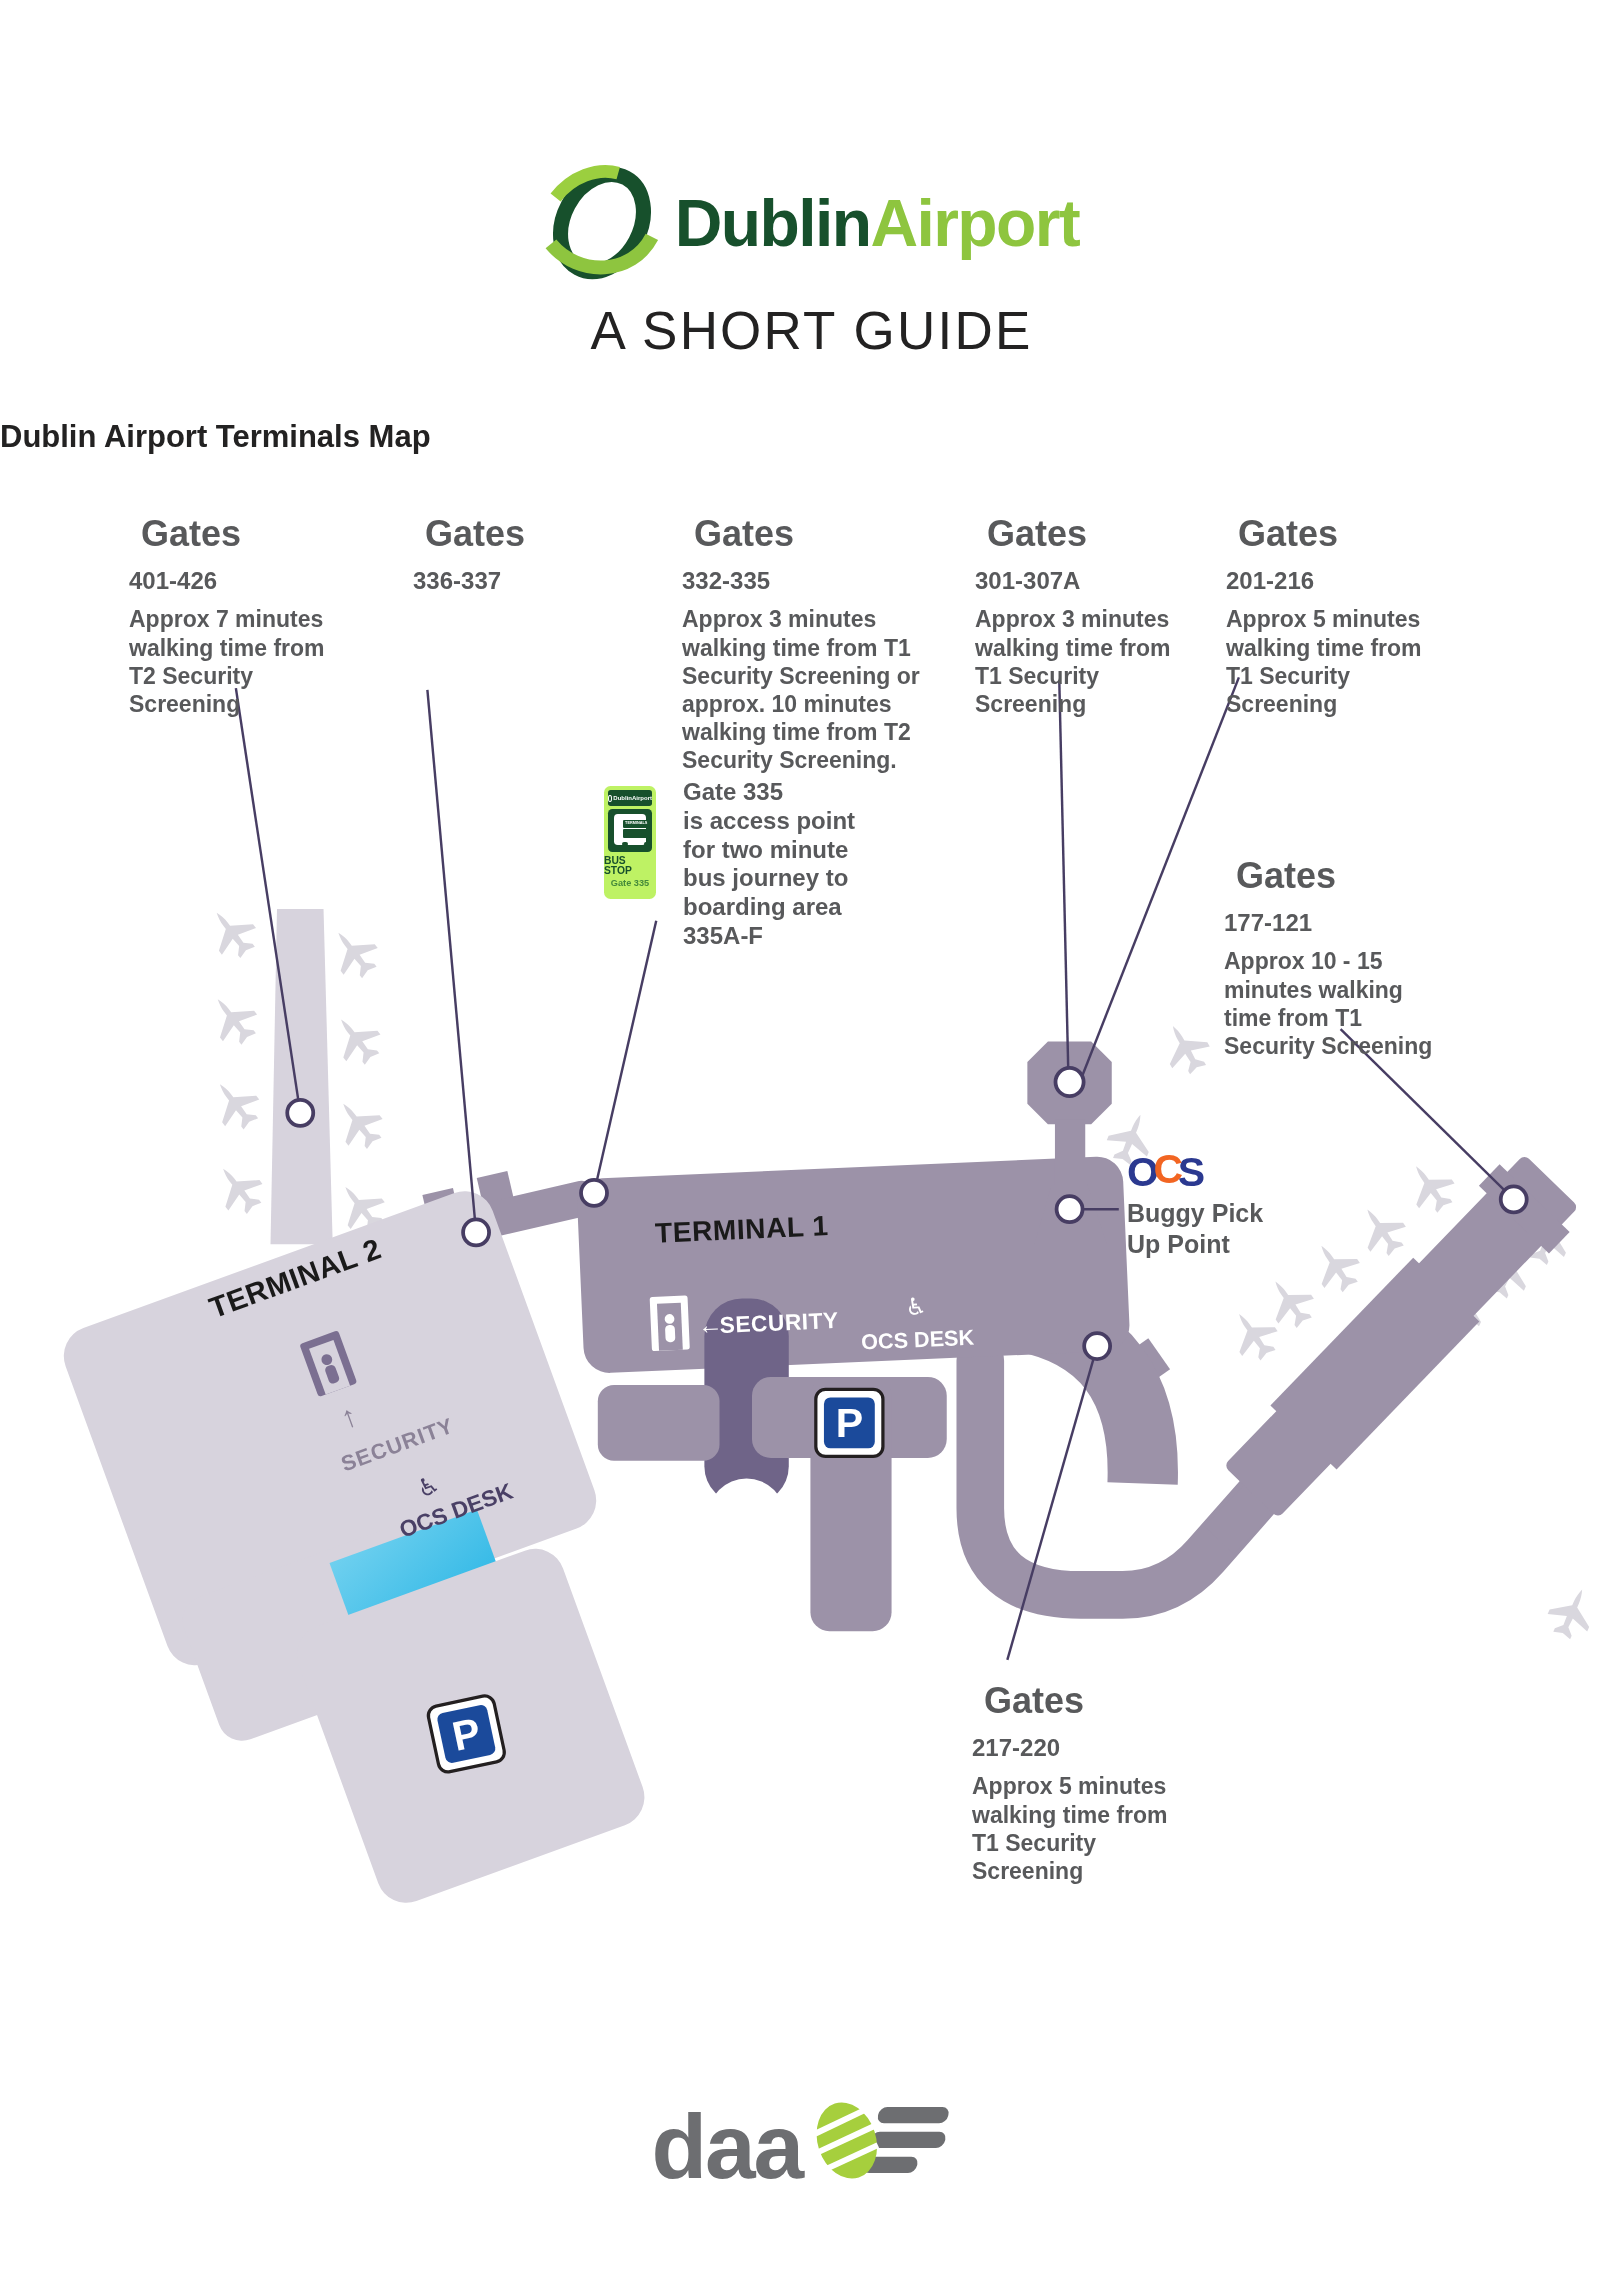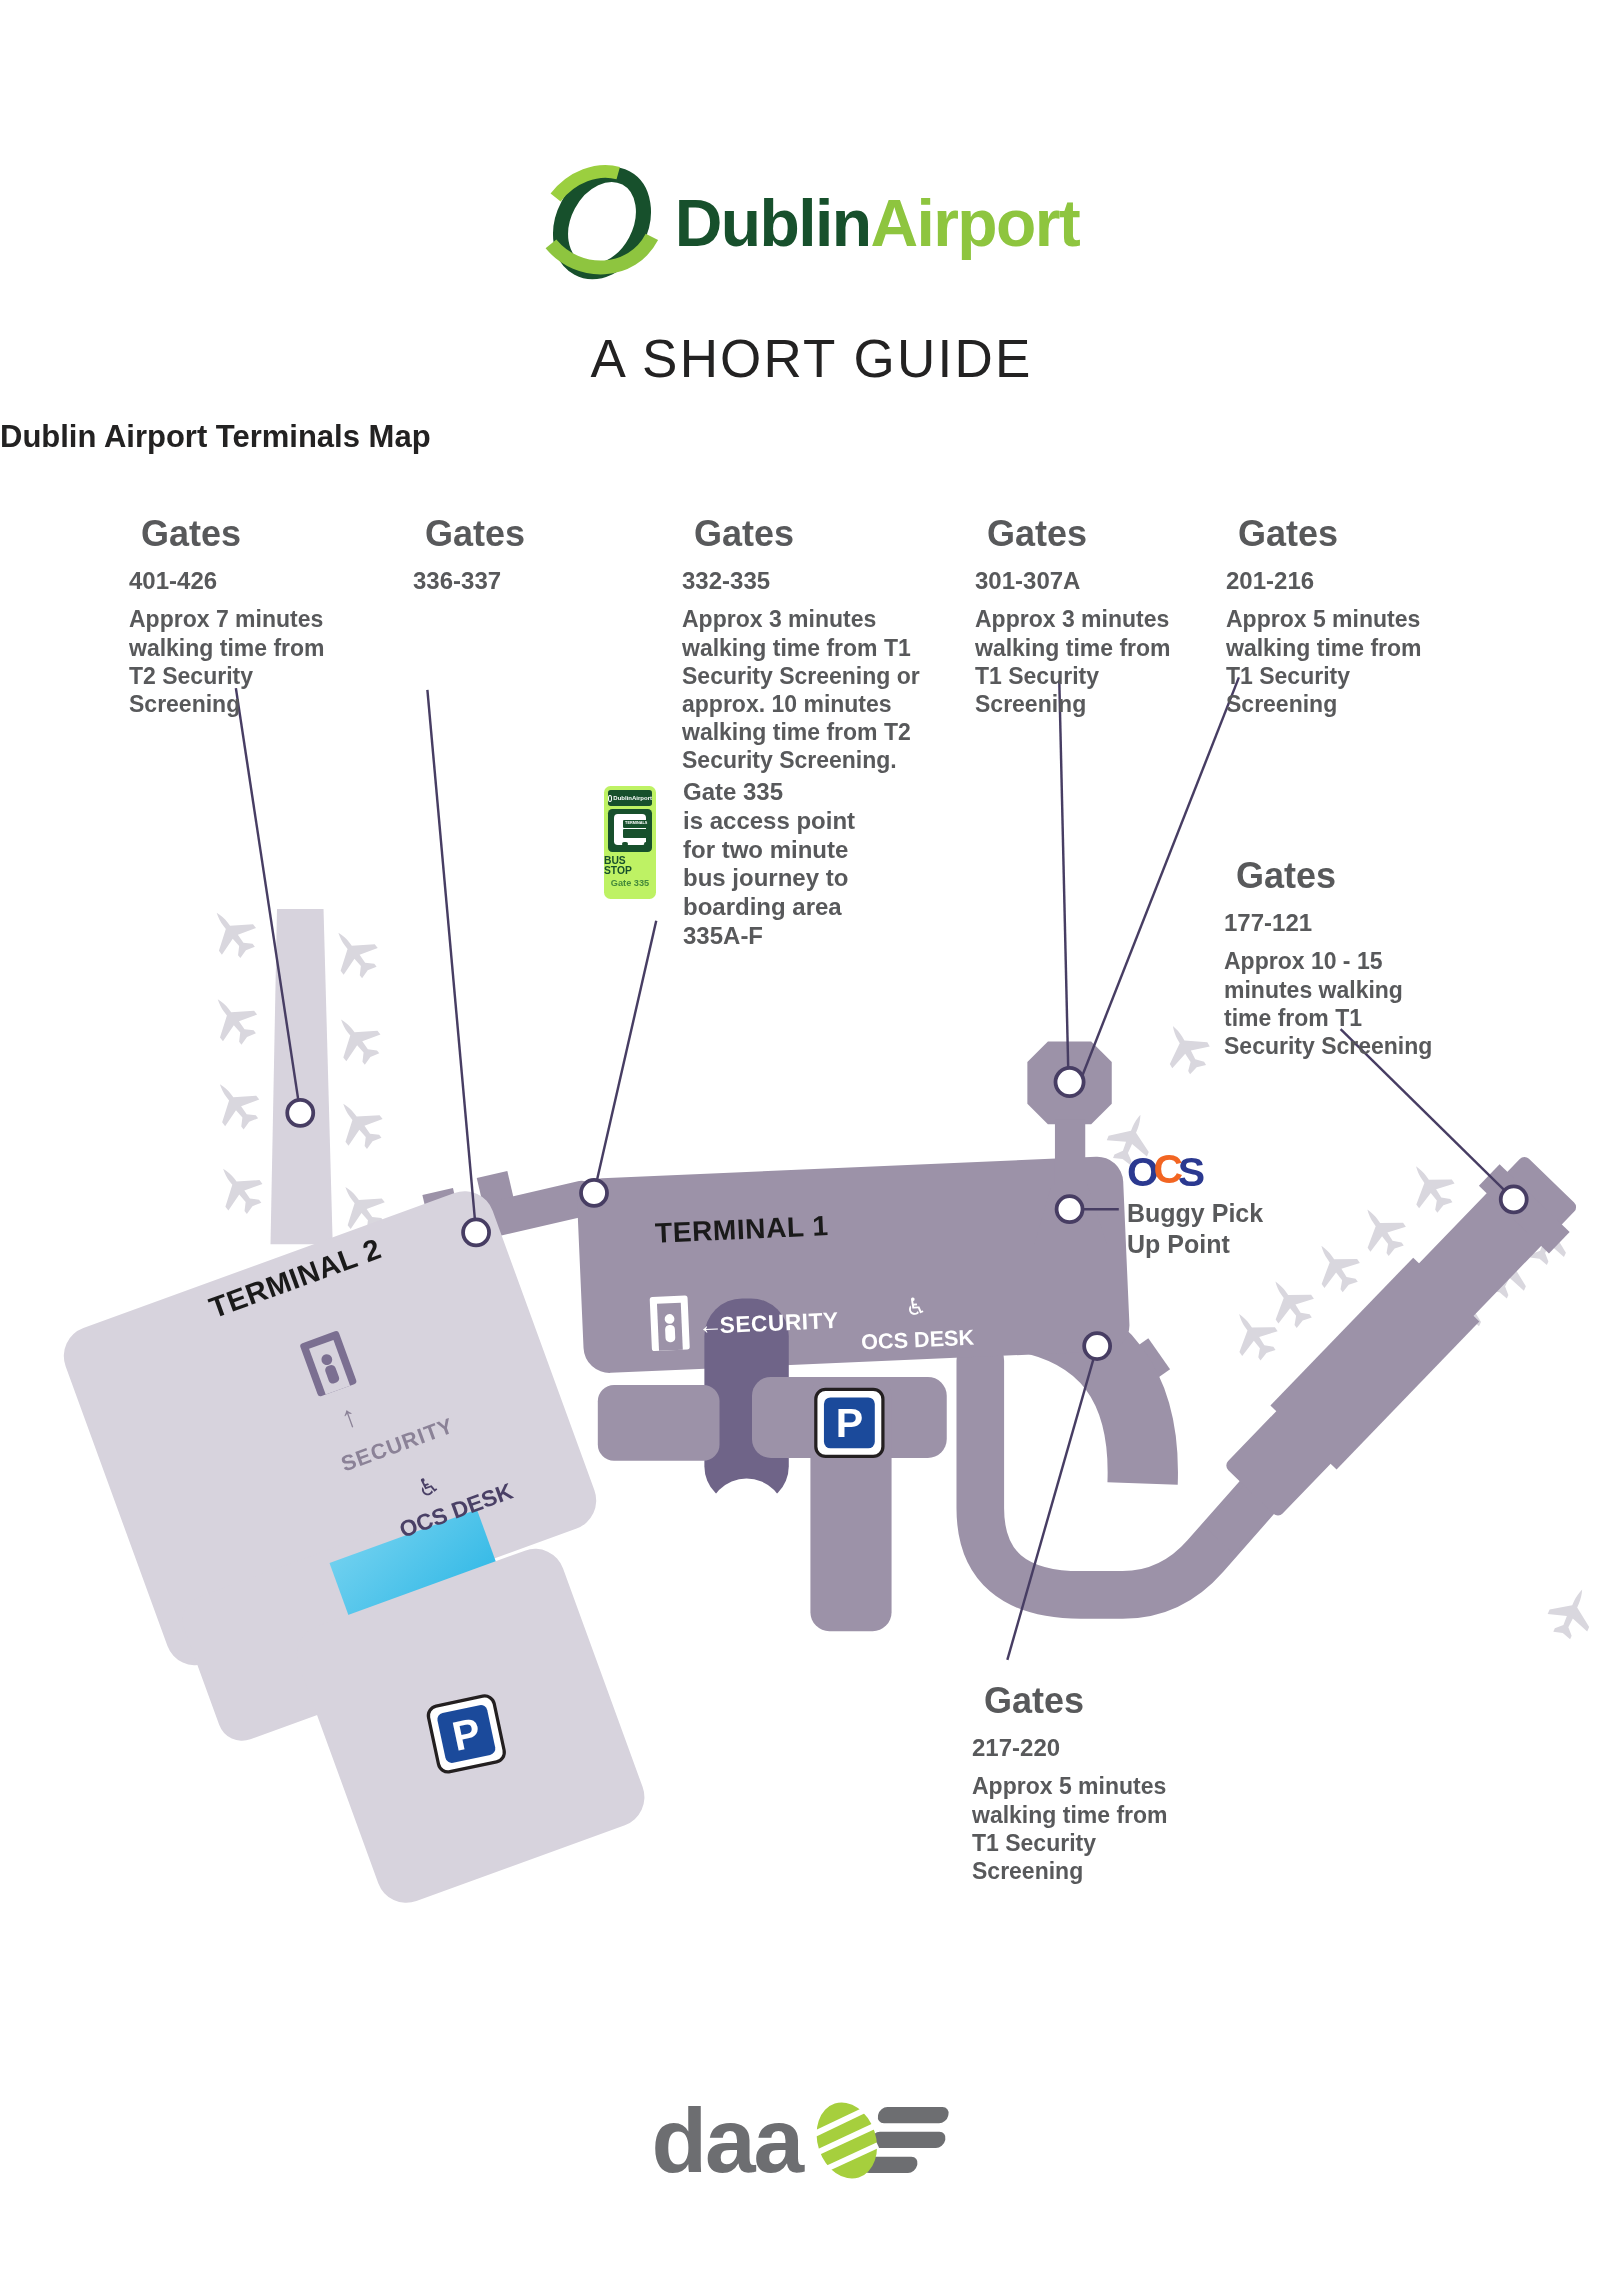--- a/index.html
+++ b/index.html
@@ -7,21 +7,21 @@
         font-family:"Liberation Sans","DejaVu Sans",sans-serif;}
   .abs{position:absolute;}
   .map-svg{position:absolute;left:0;top:0;z-index:1;}
   .txt{z-index:2;}
   
   .brand-row{left:0;top:162px;width:1623px;display:flex;justify-content:center;align-items:center;gap:15px;}
   .brand-word{font-size:66px;font-weight:800;letter-spacing:-1.6px;line-height:1;}
   .brand-d1{color:#17502c;}
   .brand-d2{color:#8ec53f;}
   .page-title{left:0;top:300px;width:1623px;text-align:center;font-size:53px;font-weight:400;
-              letter-spacing:2.2px;color:#232222;margin-top:28px;}
+              letter-spacing:2.2px;color:#232222;}
   .map-title{left:0;top:419px;width:1623px;font-size:31px;font-weight:700;color:#232222;}
   
   .gatecol{color:#58595b;}
   .gatecol .h{font-size:36px;font-weight:700;line-height:1.18;margin:12px;}
   .gatecol .r{font-size:24px;font-weight:700;line-height:1.18;margin:3.2px 0 0 0;}
   .gatecol .d{font-size:23px;font-weight:700;line-height:1.22;margin:9.7px 0 0 0;}
   
   .bus-sign{left:604px;top:786px;width:52px;height:113px;background:#bef264;border-radius:6.5px;
             display:flex;flex-direction:column;align-items:center;}
   .bus-brandbar{margin-top:4.3px;width:44px;height:16px;background:#17502c;border-radius:2.7px;
@@ -38,21 +38,21 @@
   .bus-gate-t{margin-top:2.7px;color:#44893a;font-size:9.2px;font-weight:700;line-height:1;}
   .bus-note{left:683px;top:778px;width:238px;color:#58595b;font-size:24px;font-weight:700;line-height:1.2;}
   
   .buggy{left:1127px;top:1152px;width:179px;}
   .ocs-logo{font-size:41px;font-weight:800;letter-spacing:-0.13em;line-height:1;}
   .ocs-o,.ocs-s{color:#2b3990;}
   .ocs-c{color:#f26522;position:relative;top:-3.2px;}
   .buggy-label{margin-top:5.4px;width:162px;color:#58595b;font-size:25px;font-weight:700;line-height:1.22;}
   
   .produced{left:0;top:2051px;width:1623px;text-align:center;font-size:23px;font-weight:400;color:#232222;}
-  .daa-row{left:0;top:2089px;width:1623px;display:flex;justify-content:center;align-items:center;gap:7.6px;}
+  .daa-row{left:0;top:2089px;width:1623px;display:flex;justify-content:center;align-items:flex-end;gap:7.6px;}
   .daa-word{font-size:91px;font-weight:800;color:#6d6e71;letter-spacing:-2.2px;line-height:1;}
 </style>
 </head>
 <body>
 
 <div class="page">
 
   <svg class="map-svg" width="1623" height="2295" viewBox="0 0 3000 4242">
     <defs>
       <linearGradient id="cyanGrad" x1="0" y1="0" x2="0.4" y2="1">

